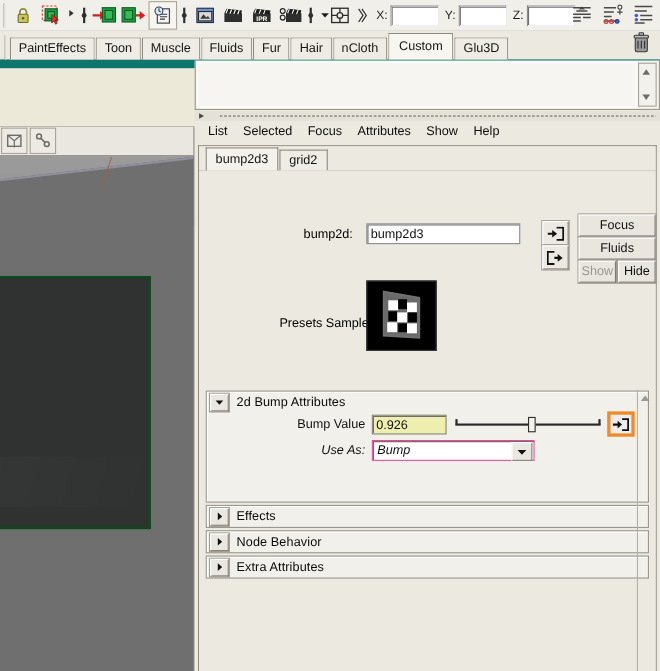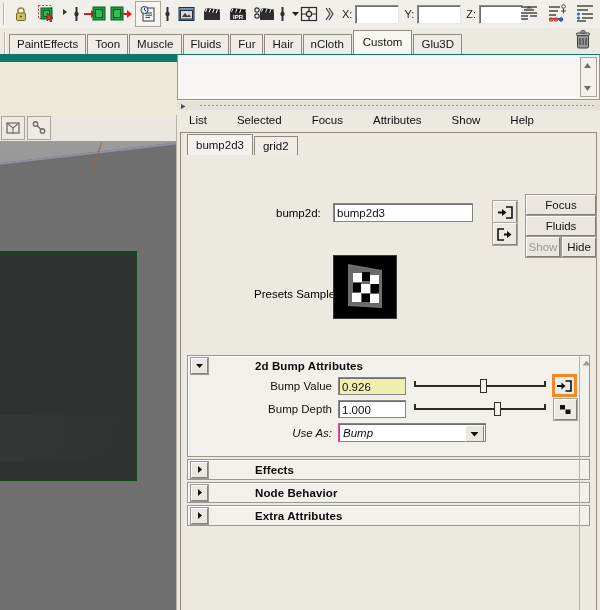--- a/index.html
+++ b/index.html
@@ -102,21 +102,21 @@
   .dotted-rail .dots{flex:1;height:3px;margin-left:12px;margin-right:4px;
     background-image:radial-gradient(#9b978c 40%,transparent 41%);
     background-size:4px 3px;background-repeat:repeat-x;}
   .rail-arrow{margin-left:3px;}
 
   
   .ae{
     position:absolute;left:177px;top:110px;width:423px;height:500px;
     background:#ece9e1;
   }
-  .ae-menubar{height:20px;display:flex;align-items:center;padding-left:5px;gap:16px;}
+  .ae-menubar{height:20px;display:flex;align-items:center;padding-left:5px;gap:0px;}
   .ae-menu{padding:1px 7px;font-size:11.5px;color:#0d0d0d;}
   .ae-body{
     position:absolute;left:3px;top:22px;right:3px;bottom:0px;
     background:#ece9e1;border:1px solid #8e8a80;border-bottom:none;
   }
   .ae-tabs{height:22px;display:flex;align-items:flex-end;padding-left:6px;
            border-bottom:1px solid #8e8a80;background:#ece9e1;}
   .aetab{
     height:18px;line-height:18px;padding:0 8px;font-size:11.5px;margin-right:1px;
     background:#eeece5;border:1px solid #8e8a80;border-bottom:none;color:#141414;
@@ -160,21 +160,21 @@
     margin:0 6px 2px 6px;background:#f2f0ea;border:1px solid #9b978f;
     box-shadow:inset 1px 1px 0 #ffffff;
   }
   .frame-hdr{height:19px;display:flex;align-items:center;padding-left:3px;}
   .twisty{
     width:15px;height:14px;background:#e9e7e0;border:1px solid #fff;
     border-right-color:#87837c;border-bottom-color:#87837c;
     box-shadow:0 0 0 1px #9d9991;margin-right:7px;
     display:flex;align-items:center;justify-content:center;
   }
-  .frame-title{font-size:11.5px;font-weight:bold;color:#0b0b0b;letter-spacing:.1px;margin-left:40px;}
+  .frame-title{font-size:11.5px;font-weight:normal;color:#0b0b0b;letter-spacing:.1px;}
 
   .attr-row{height:22px;display:flex;align-items:center;position:relative;}
   .attr-label{position:absolute;right:0;font-size:11.5px;color:#111;text-align:right;}
   .num-field{
     position:absolute;height:18px;border:1px solid #868686;
     box-shadow:inset 1px 1px 0 #6e6e6e;background:#fff;
     font-size:11.5px;line-height:18px;padding-left:3px;box-sizing:border-box;color:#0f0f0f;
   }
   .num-field.mapped{background:#eeeeaf;}
   .slider-track{
@@ -532,36 +532,20 @@
               </div>
               <div class="map-btn-hl" style="left:364px;top:-1px;">
                 <svg width="15" height="12" viewBox="0 0 15 12">
                   <path d="M0 6 H6" stroke="#111" stroke-width="2"></path>
                   <path d="M4.5 2.5 L8.5 6 L4.5 9.5 Z" fill="#111"></path>
                   <path d="M8.5 1 H14 V11 H8.5" fill="none" stroke="#111" stroke-width="1.6"></path>
                 </svg>
               </div>
             </div>
 
-            <div class="attr-row" style="height:23px;">
-              <span class="attr-label" style="left:52px;width:92px;top:5px;">Bump Depth</span>
-              <div class="num-field" style="left:150px;top:2px;width:68px;">1.000</div>
-              <div class="slider-track" style="left:226px;top:4px;width:132px;">
-                <div class="ln"></div>
-                <div class="cap-l"></div>
-                <div class="cap-r"></div>
-                <div class="handle" id="bdHandle" style="left: calc(63% - 3px);"></div>
-              </div>
-              <div class="sq-btn" style="left:366px;top:1px;width:21px;height:19px;">
-                <svg width="13" height="11" viewBox="0 0 13 11">
-                  <rect x="1" y="1" width="5" height="4.5" fill="#111"></rect>
-                  <rect x="6.5" y="5.5" width="5" height="4.5" fill="#111"></rect>
-                </svg>
-              </div>
-            </div>
 
             <div class="attr-row" style="height:24px;font-style:italic;">
               <span class="attr-label" style="left:52px;width:92px;top:6px;">Use As:</span>
               <div class="combo" style="left:150px;top:2px;width:148px;">
                 <span>Bump</span>
                 <span class="arrowbox">
                   <svg width="9" height="6" viewBox="0 0 9 6">
                       <path d="M0.5 1 H8.5 L4.5 5.5 Z" fill="#111"></path>
                     </svg>
                 </span>

